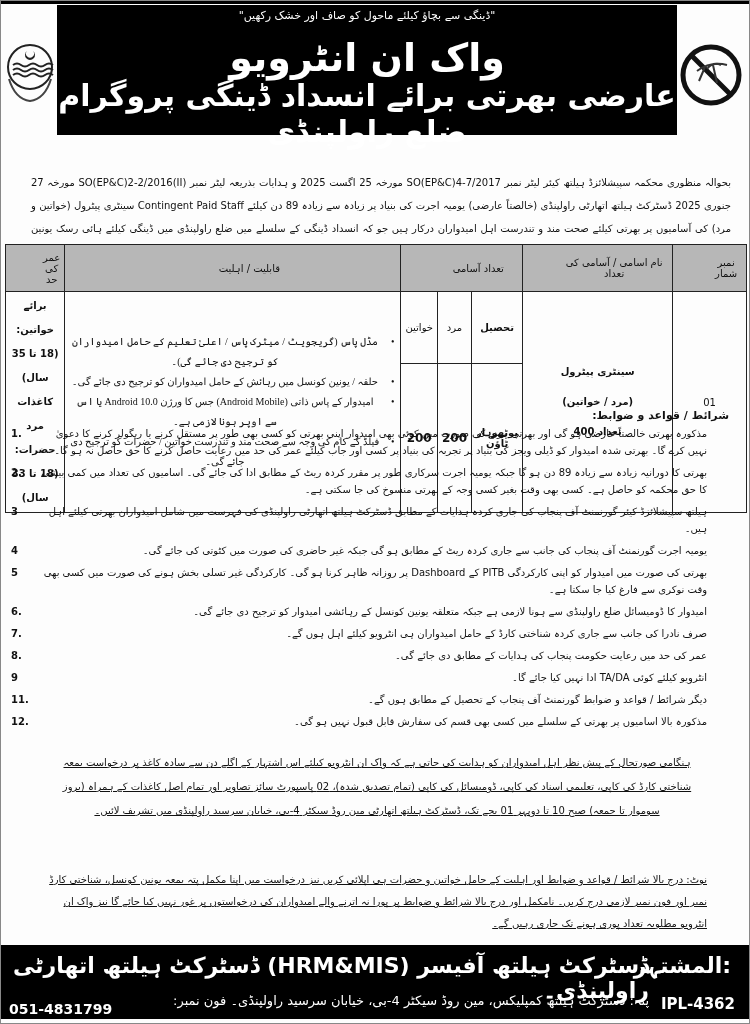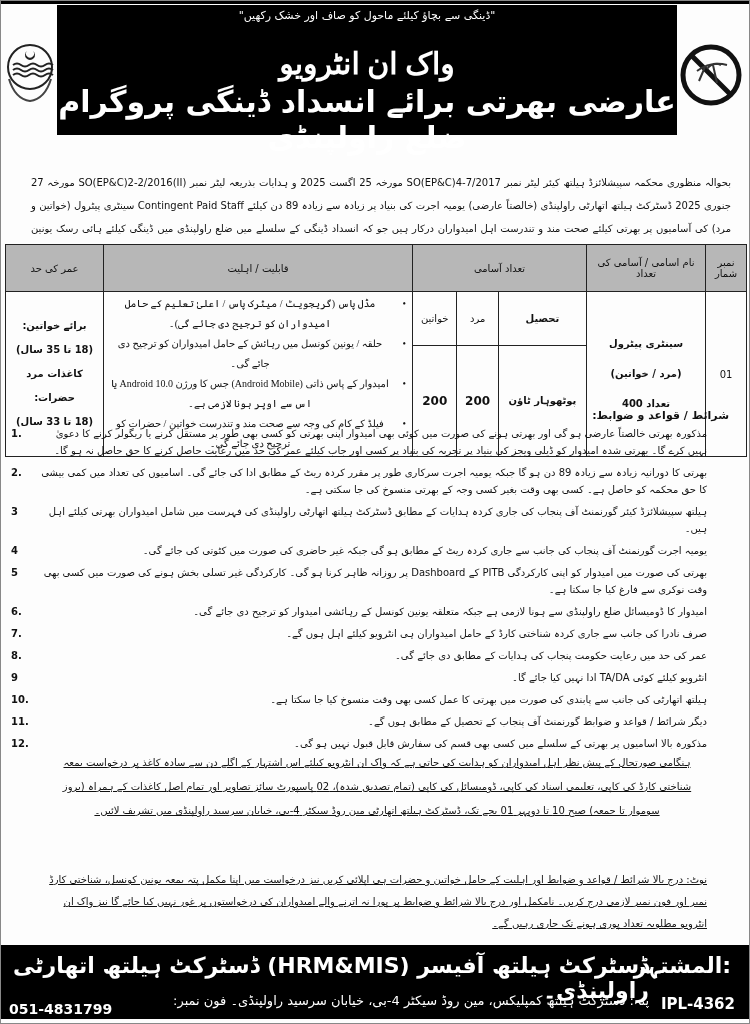--- a/index.html
+++ b/index.html
@@ -1,28 +1,28 @@
 <!DOCTYPE html>
 <html><head>
 <meta charset="utf-8">
 <style>
   html,body{margin:0;padding:0;background:#fff;}
   body{width:750px;height:1024px;overflow:hidden;font-family:"DejaVu Sans",sans-serif;color:#111;}
   .page{position:relative;width:748px;height:1022px;border:1px solid #888;background:#fdfdfd;}
   .header{position:absolute;left:56px;top:4px;width:620px;height:130px;background:#000;color:#fff;text-align:center;}
   .slogan{font-size:11px;margin-top:4px;}
-  .title1{font-size:30px;font-weight:bold;margin-top:22px;line-height:40px;font-family:Liberation Serif, serif;}
+  .title1{font-size:38px;font-weight:bold;margin-top:16px;line-height:40px;}
   .title2{font-size:30px;font-weight:bold;line-height:36px;}
   .logo-left{position:absolute;left:4px;top:38px;width:50px;height:70px;}
   .logo-right{position:absolute;left:676px;top:40px;width:68px;height:68px;}
   .intro{position:absolute;left:30px;top:142px;width:700px;direction:rtl;font-size:10px;line-height:23px;text-align:justify;margin-top:28px;}
   .intro .sub{text-align:center;font-weight:bold;font-size:11px;}
   table.posts{position:absolute;left:4px;top:243px;width:742px;border-collapse:collapse;direction:rtl;font-size:10px;}
   table.posts th,table.posts td{border:1px solid #222;padding:2px 4px;text-align:center;vertical-align:middle;}
-  table.posts th{background:#b7b7b7;height:42px;font-weight:normal;}
+  table.posts th{background:#b7b7b7;height:42px;font-weight:normal;padding-left:37px;}
   .quals{text-align:right;line-height:20px;font-family:Liberation Serif, serif;}
   .quals div{position:relative;padding-right:16px;}
   .quals div::before{content:"•";position:absolute;right:2px;}
   .age{line-height:24px;font-weight:bold;}
   .cond-head{position:absolute;right:20px;top:408px;font-size:11px;font-weight:bold;direction:rtl;}
   ol.conds{position:absolute;left:40px;top:424px;width:676px;margin:0;padding:0;list-style:none;direction:rtl;font-size:10px;}
   ol.conds li{position:relative;padding-right:10px;line-height:17px;margin-bottom:5px;text-align:right;}
   ol.conds li .n{position:absolute;left:-30px;top:0;direction:ltr;font-weight:bold;}
   .notice{position:absolute;left:46px;top:750px;width:660px;direction:rtl;font-size:10px;line-height:24px;text-decoration:underline;text-align:center;}
   .note{position:absolute;left:46px;top:868px;width:660px;direction:rtl;font-size:10px;line-height:22px;text-decoration:underline;text-align:right;}
@@ -113,21 +113,20 @@
   <ol class="conds">
     <li><span class="n">1.</span><span>مذکورہ بھرتی خالصتاً عارضی ہو گی اور بھرتی ہونے کی صورت میں کوئی بھی امیدوار اپنی بھرتی کو کسی بھی طور پر مستقل کرنے یا ریگولر کرنے کا دعویٰ نہیں کرے گا۔ بھرتی شدہ امیدوار کو ڈیلی ویجز کی بنیاد پر تجربہ کی بنیاد پر کسی اور جاب کیلئے عمر کی حد میں رعایت حاصل کرنے کا حق حاصل نہ ہو گا۔</span></li>
     <li><span class="n">2.</span><span>بھرتی کا دورانیہ زیادہ سے زیادہ 89 دن ہو گا جبکہ یومیہ اجرت سرکاری طور پر مقرر کردہ ریٹ کے مطابق ادا کی جائے گی۔ اسامیوں کی تعداد میں کمی بیشی کا حق محکمہ کو حاصل ہے۔ کسی بھی وقت بغیر کسی وجہ کے بھرتی منسوخ کی جا سکتی ہے۔</span></li>
     <li><span class="n">3</span><span>ہیلتھ سپیشلائزڈ کیئر گورنمنٹ آف پنجاب کی جاری کردہ ہدایات کے مطابق ڈسٹرکٹ ہیلتھ اتھارٹی راولپنڈی کی فہرست میں شامل امیدواران بھرتی کیلئے اہل ہیں۔</span></li>
     <li><span class="n">4</span><span>یومیہ اجرت گورنمنٹ آف پنجاب کی جانب سے جاری کردہ ریٹ کے مطابق ہو گی جبکہ غیر حاضری کی صورت میں کٹوتی کی جائے گی۔</span></li>
     <li><span class="n">5</span><span>بھرتی کی صورت میں امیدوار کو اپنی کارکردگی PITB کے Dashboard پر روزانہ ظاہر کرنا ہو گی۔ کارکردگی غیر تسلی بخش ہونے کی صورت میں کسی بھی وقت نوکری سے فارغ کیا جا سکتا ہے۔</span></li>
     <li><span class="n">6.</span><span>امیدوار کا ڈومیسائل ضلع راولپنڈی سے ہونا لازمی ہے جبکہ متعلقہ یونین کونسل کے رہائشی امیدوار کو ترجیح دی جائے گی۔</span></li>
     <li><span class="n">7.</span><span>صرف نادرا کی جانب سے جاری کردہ شناختی کارڈ کے حامل امیدواران ہی انٹرویو کیلئے اہل ہوں گے۔</span></li>
     <li><span class="n">8.</span><span>عمر کی حد میں رعایت حکومت پنجاب کی ہدایات کے مطابق دی جائے گی۔</span></li>
     <li><span class="n">9</span><span>انٹرویو کیلئے کوئی TA/DA ادا نہیں کیا جائے گا۔</span></li>
-    <li><span class="n">10.</span><span>ہیلتھ اتھارٹی کی جانب سے پابندی کی صورت میں بھرتی کا عمل کسی بھی وقت منسوخ کیا جا سکتا ہے۔</span></li>
     <li><span class="n">11.</span><span>دیگر شرائط / قواعد و ضوابط گورنمنٹ آف پنجاب کے تحصیل کے مطابق ہوں گے۔</span></li>
     <li><span class="n">12.</span><span>مذکورہ بالا اسامیوں پر بھرتی کے سلسلے میں کسی بھی قسم کی سفارش قابل قبول نہیں ہو گی۔</span></li>
   </ol>
 
   <div class="notice">ہنگامی صورتحال کے پیش نظر اہل امیدواران کو ہدایت کی جاتی ہے کہ واک ان انٹرویو کیلئے اس اشتہار کے اگلے دن سے سادہ کاغذ پر درخواست بمعہ شناختی کارڈ کی کاپی، تعلیمی اسناد کی کاپی، ڈومیسائل کی کاپی (تمام تصدیق شدہ)، 02 پاسپورٹ سائز تصاویر اور تمام اصل کاغذات کے ہمراہ (بروز سوموار تا جمعہ) صبح 10 تا دوپہر 01 بجے تک، ڈسٹرکٹ ہیلتھ اتھارٹی مین روڈ سیکٹر 4-بی، خیابان سرسید راولپنڈی میں تشریف لائیں۔</div>
   <div class="note">نوٹ: درج بالا شرائط / قواعد و ضوابط اور اہلیت کے حامل خواتین و حضرات ہی اپلائی کریں نیز درخواست میں اپنا مکمل پتہ بمعہ یونین کونسل، شناختی کارڈ نمبر اور فون نمبر لازمی درج کریں۔ نامکمل اور درج بالا شرائط و ضوابط پر پورا نہ اترنے والے امیدواران کی درخواستوں پر غور نہیں کیا جائے گا نیز واک ان انٹرویو مطلوبہ تعداد پوری ہونے تک جاری رہیں گے۔</div>
 
   <div class="footer">
     <div class="label">المشتہر:</div>
     <div class="office">ڈسٹرکٹ ہیلتھ آفیسر (HRM&amp;MIS) ڈسٹرکٹ ہیلتھ اتھارٹی راولپنڈی۔</div>

